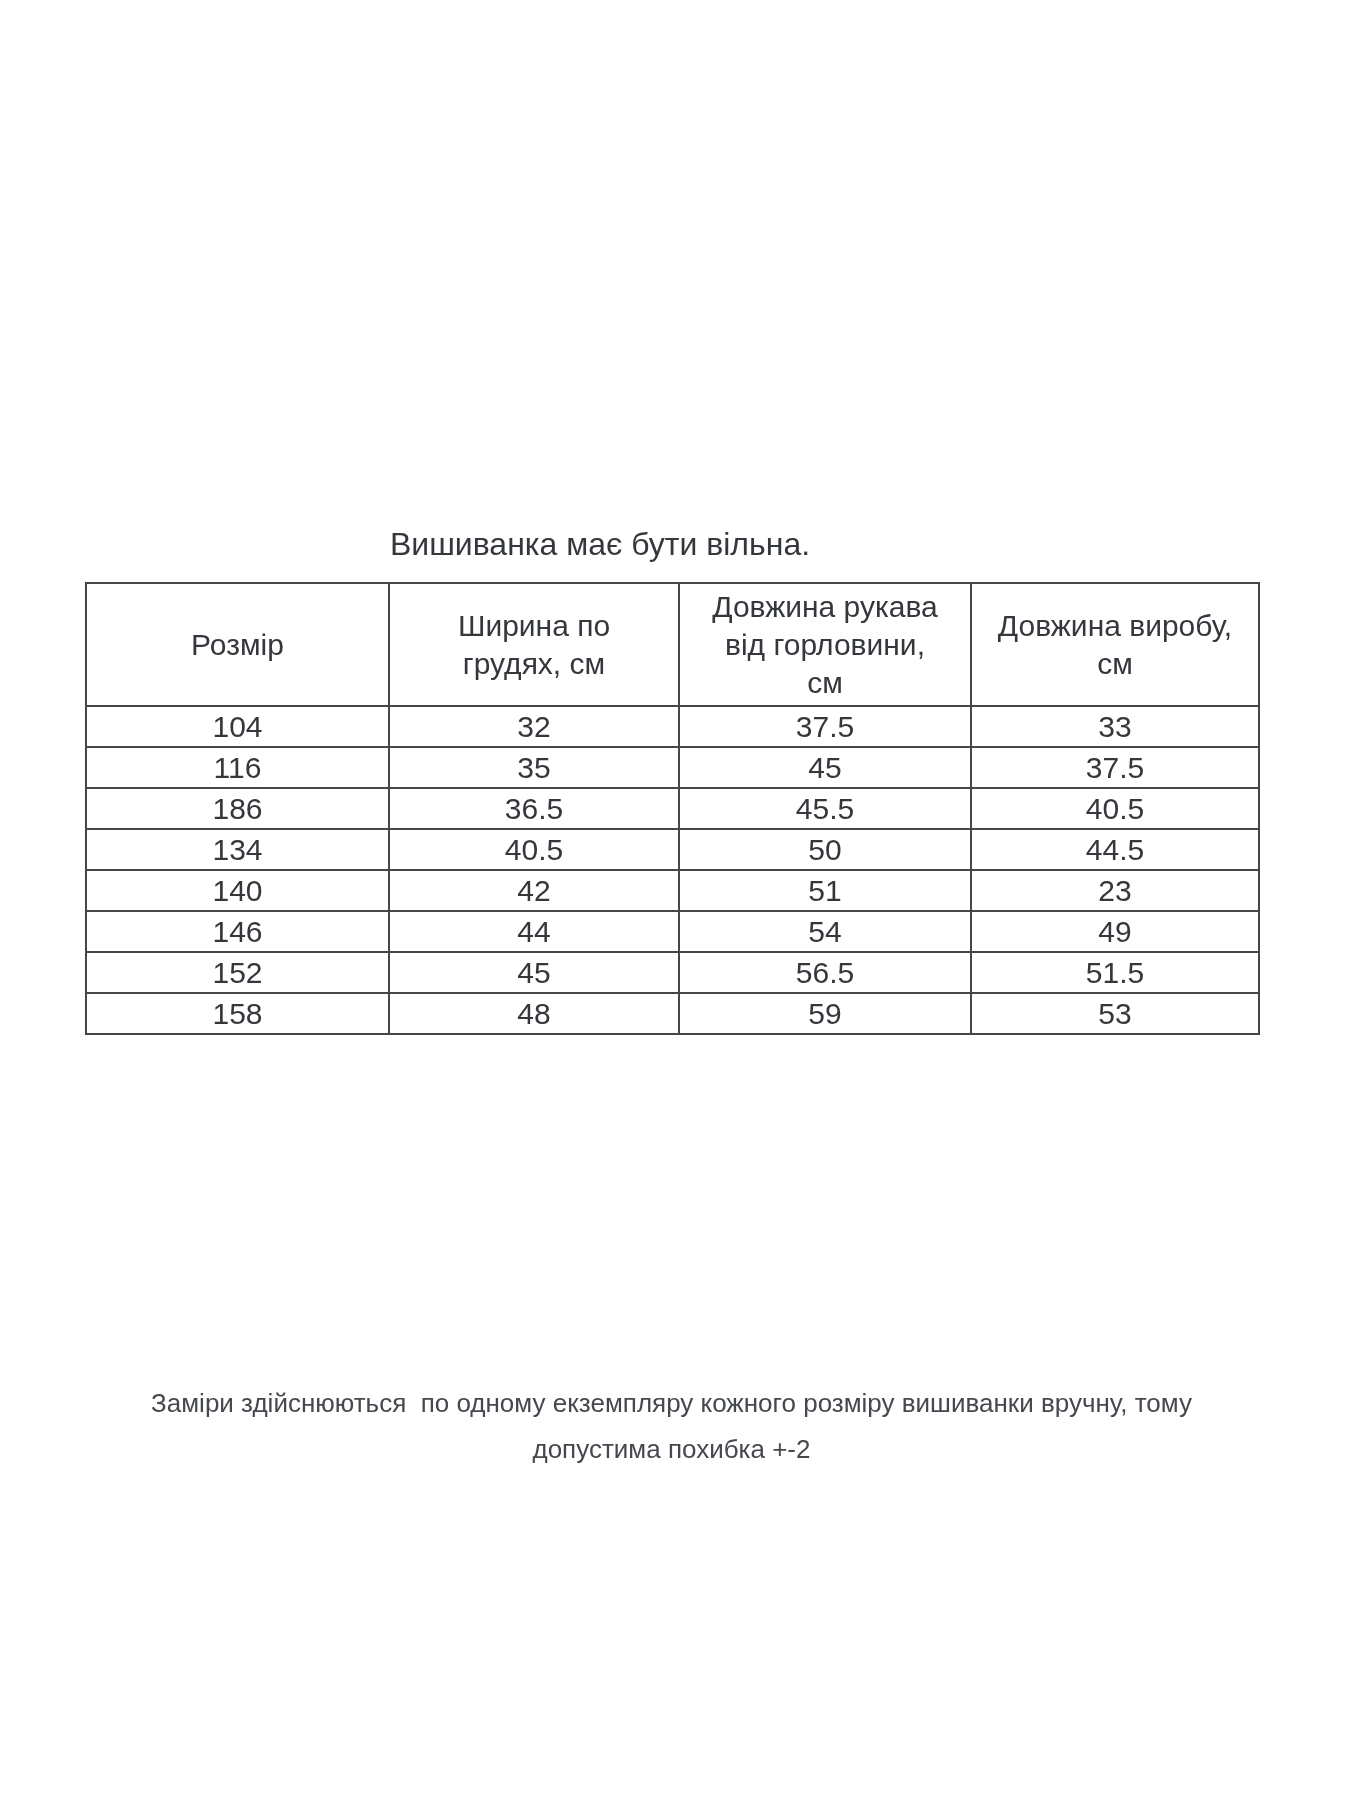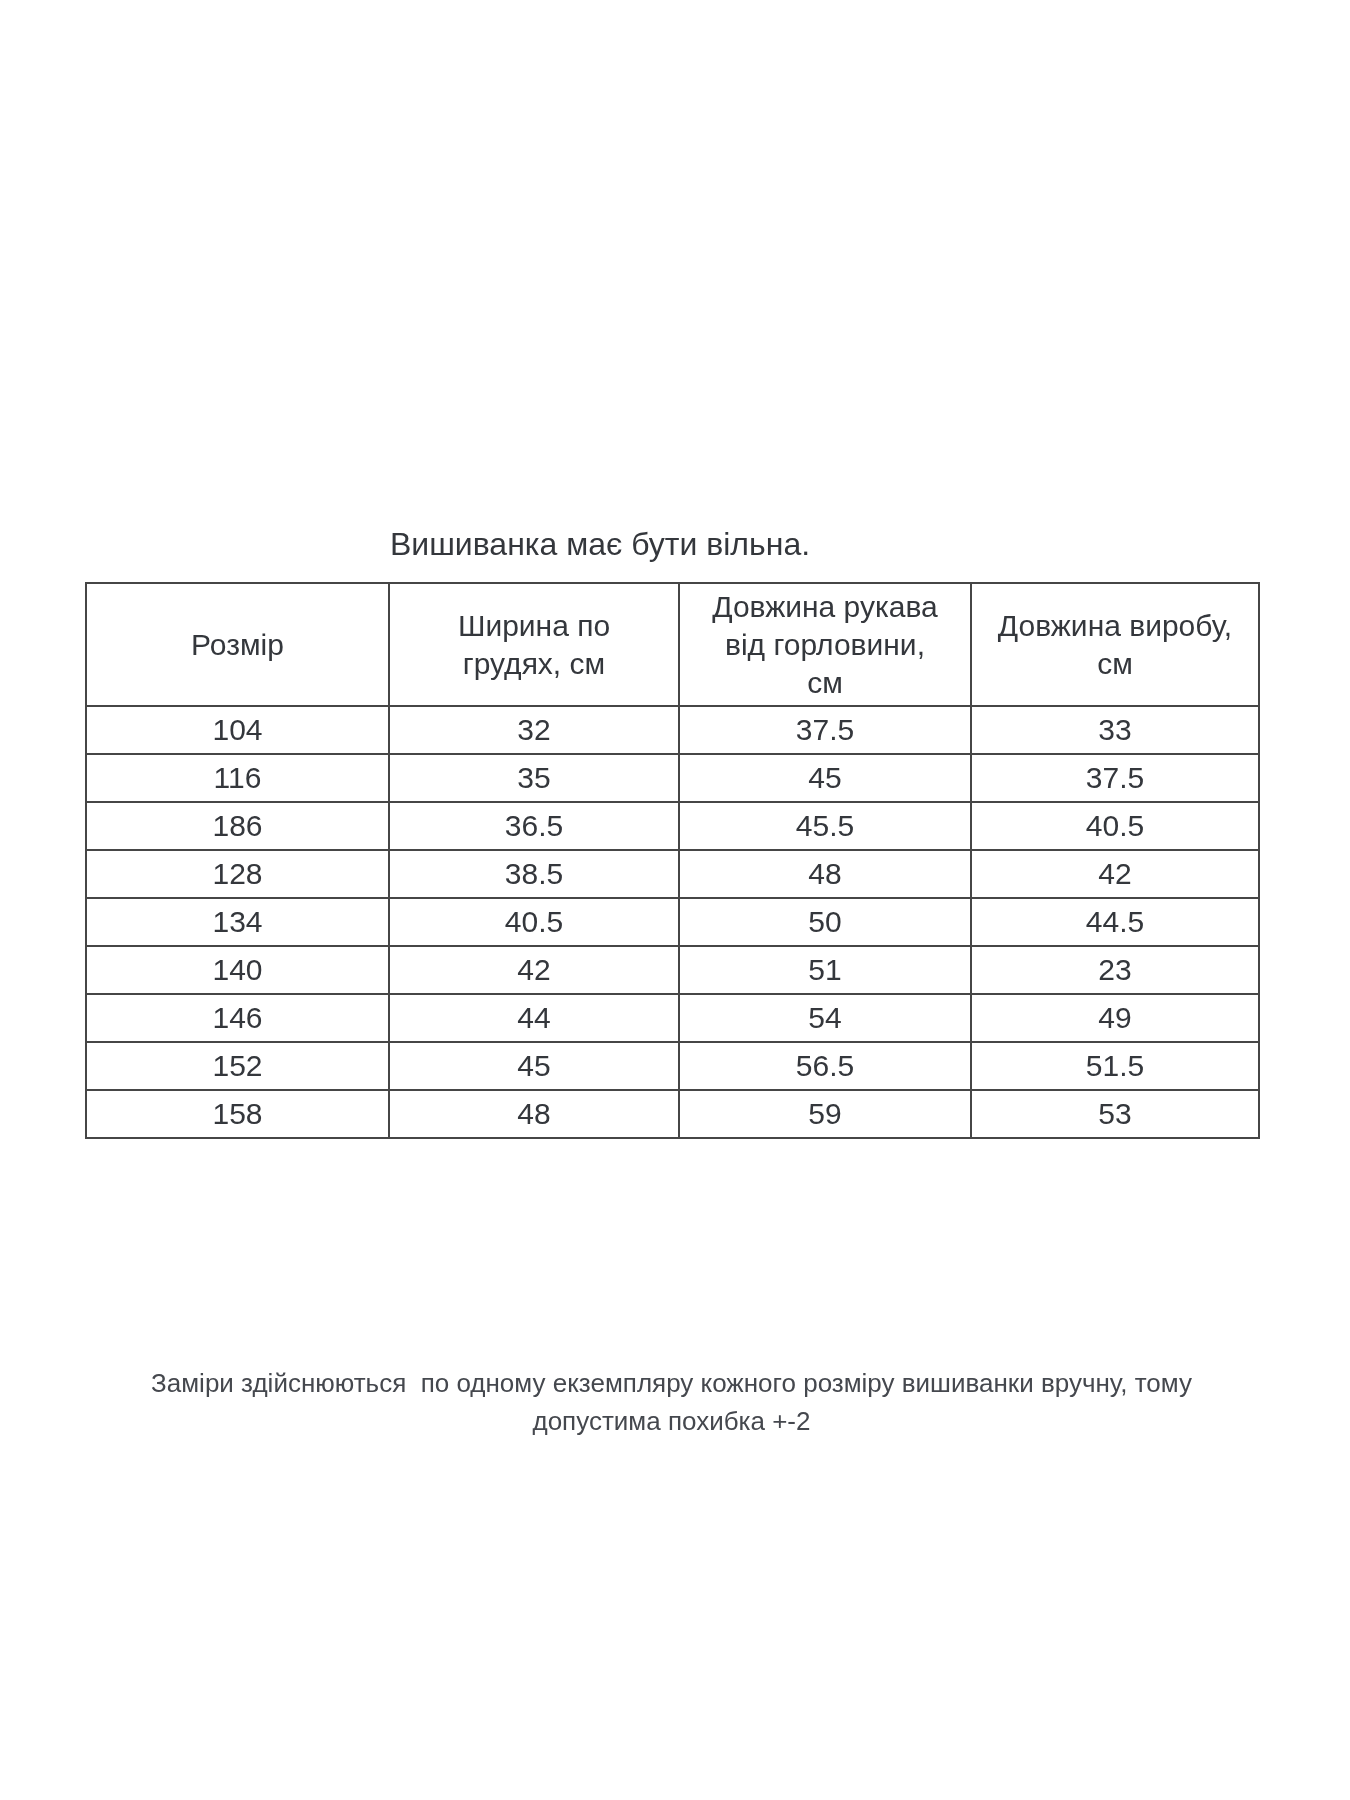--- a/index.html
+++ b/index.html
@@ -41,32 +41,32 @@
     background: var(--bg);
   }
   table.size-table th {
     height: 123px;
     font-size: 30px;
     line-height: 38px;
     white-space: pre-line;
     padding: 2px 10px;
   }
   table.size-table td {
-    height: 48px;
+    height: 41px;
     font-size: 30px;
     padding: 0 6px;
   }
   .footnote {
     position: absolute;
     left: 85px; top: 1288px;
     width: 1173px;
     text-align: center;
     color: var(--footnote_text);
     font-size: 26px;
-    line-height: 38px;
+    line-height: 46px;
     white-space: pre-wrap;
   }
 </style>
 </head>
 <body>
 
 <div class="title-wrap">
   <div>Вишиванка має бути вільна.</div>
   <div>Маломірить  на 1-2 розміри!</div>
 </div>
@@ -103,26 +103,20 @@
         <td>45</td>
         <td>37.5</td>
       </tr>
       <tr>
         <td>186</td>
         <td>36.5</td>
         <td>45.5</td>
         <td>40.5</td>
       </tr>
       <tr>
-        <td>128</td>
-        <td>38.5</td>
-        <td>48</td>
-        <td>42</td>
-      </tr>
-      <tr>
         <td>134</td>
         <td>40.5</td>
         <td>50</td>
         <td>44.5</td>
       </tr>
       <tr>
         <td>140</td>
         <td>42</td>
         <td>51</td>
         <td>23</td>

